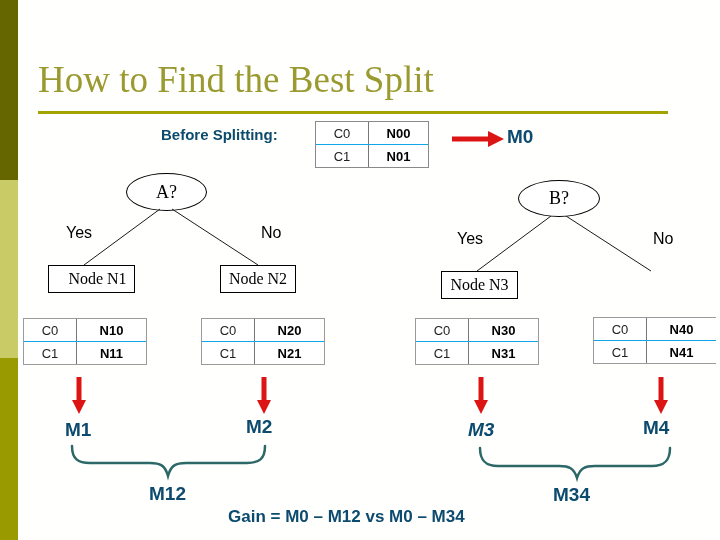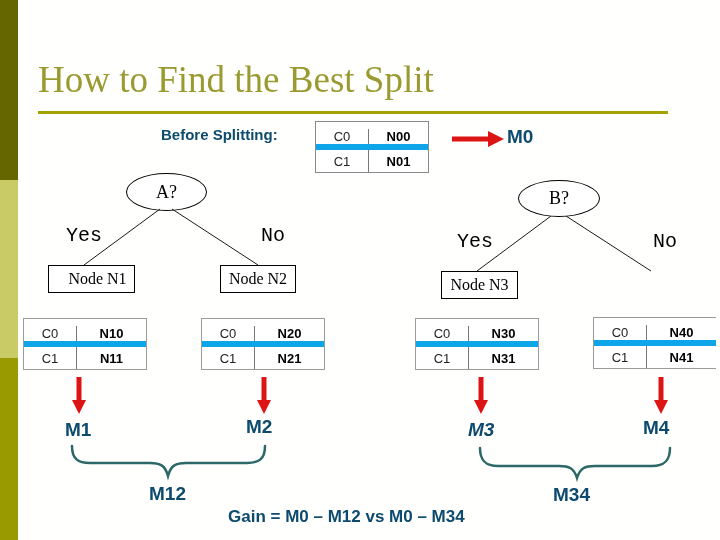--- a/index.html
+++ b/index.html
@@ -15,21 +15,21 @@
          font-size:37px;color:#9a9a30;white-space:nowrap;}
   .underline{position:absolute;left:38px;top:111px;width:630px;height:3px;background:#a3a300;}
   
   .blabel{position:absolute;font-weight:bold;color:#0c4a6e;white-space:nowrap;}
   .before{font-size:15px;left:161px;top:126px;}
   .mlabel{font-size:19px;}
   .gain{font-size:17px;left:228px;top:507px;}
   
   .dtable{position:absolute;width:122px;background:#fff;border:1px solid #9b9b9b;}
   .drow{display:flex;height:22px;}
-  .drow.first{border-bottom:6px solid #0ea5e9;align-items:flex-end;}
+  .drow.first{border-bottom:1px solid #0ea5e9;}
   .dcell{display:flex;align-items:center;justify-content:center;font-size:13px;color:#222;}
   .dcell.c{width:52px;border-right:1px solid #777;}
   .dcell.n{flex:1;font-weight:bold;color:#000;}
   .t-before{left:315px;top:121px;width:112px;border-color:#8a8a8a;}
   .t-n1{left:23px;top:318px;}
   .t-n2{left:201px;top:318px;}
   .t-n3{left:415px;top:318px;}
   .t-n4{left:593px;top:317px;}
   
   .ellipse{position:absolute;border:1px solid #000;border-radius:50%;background:#fff;
@@ -37,21 +37,21 @@
            font-family:"Liberation Serif",serif;font-size:18px;color:#000;}
   .el-a{left:126px;top:173px;width:79px;height:36px;}
   .el-b{left:518px;top:180px;width:80px;height:35px;}
   .nodebox{position:absolute;border:1px solid #000;background:#fff;
            display:flex;align-items:center;justify-content:center;
            font-family:"Liberation Serif",serif;font-size:16px;color:#000;}
   .nb1{left:48px;top:265px;width:73px;height:26px;padding-left:12px;}
   .nb2{left:220px;top:265px;width:74px;height:26px;}
   .nb3{left:441px;top:271px;width:75px;height:26px;}
   .nb4{left:612px;top:272px;width:75px;height:25px;}
-  .yn{position:absolute;font-family:Liberation Mono, monospace;font-size:20px;color:#000;}
+  .yn{position:absolute;font-family:Liberation Sans, sans-serif;font-size:16px;color:#000;}
   svg.overlay{position:absolute;left:0;top:0;pointer-events:none;}
 </style>
 </head>
 <body>
 
 <div class="slide">
 
   <div class="bar dark"></div>
   <div class="bar light"></div>
   <div class="bar medium"></div>

